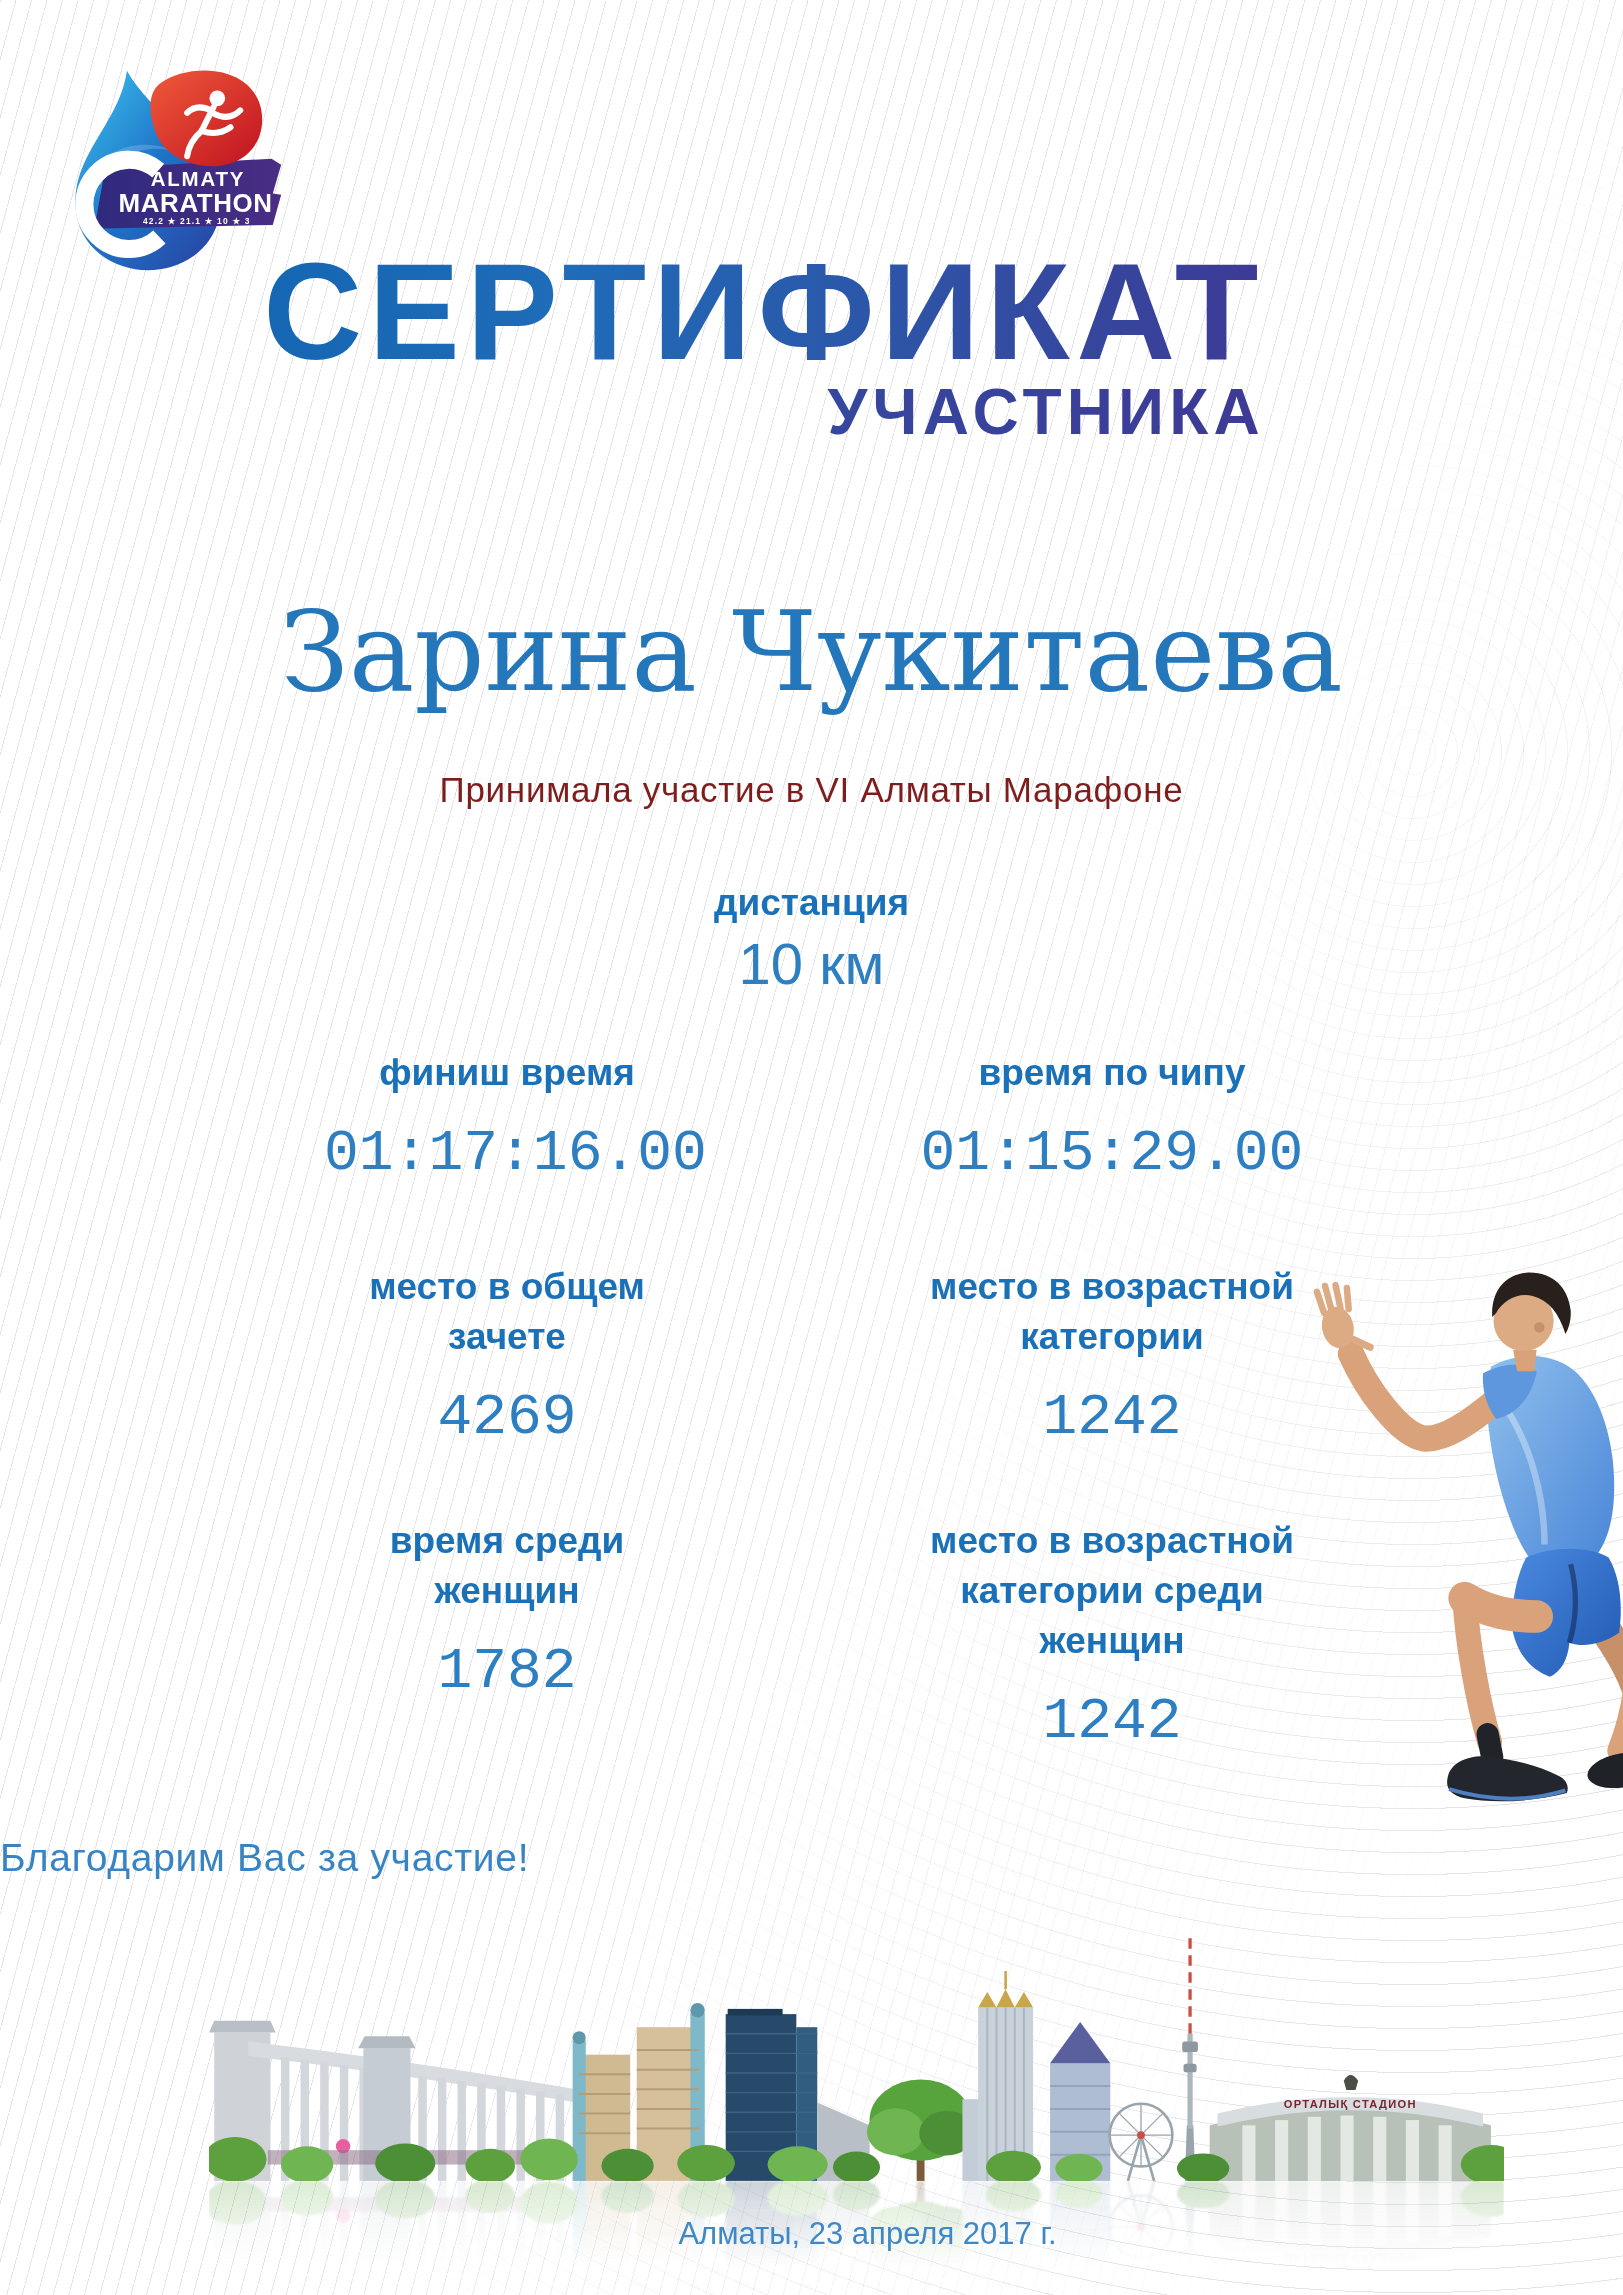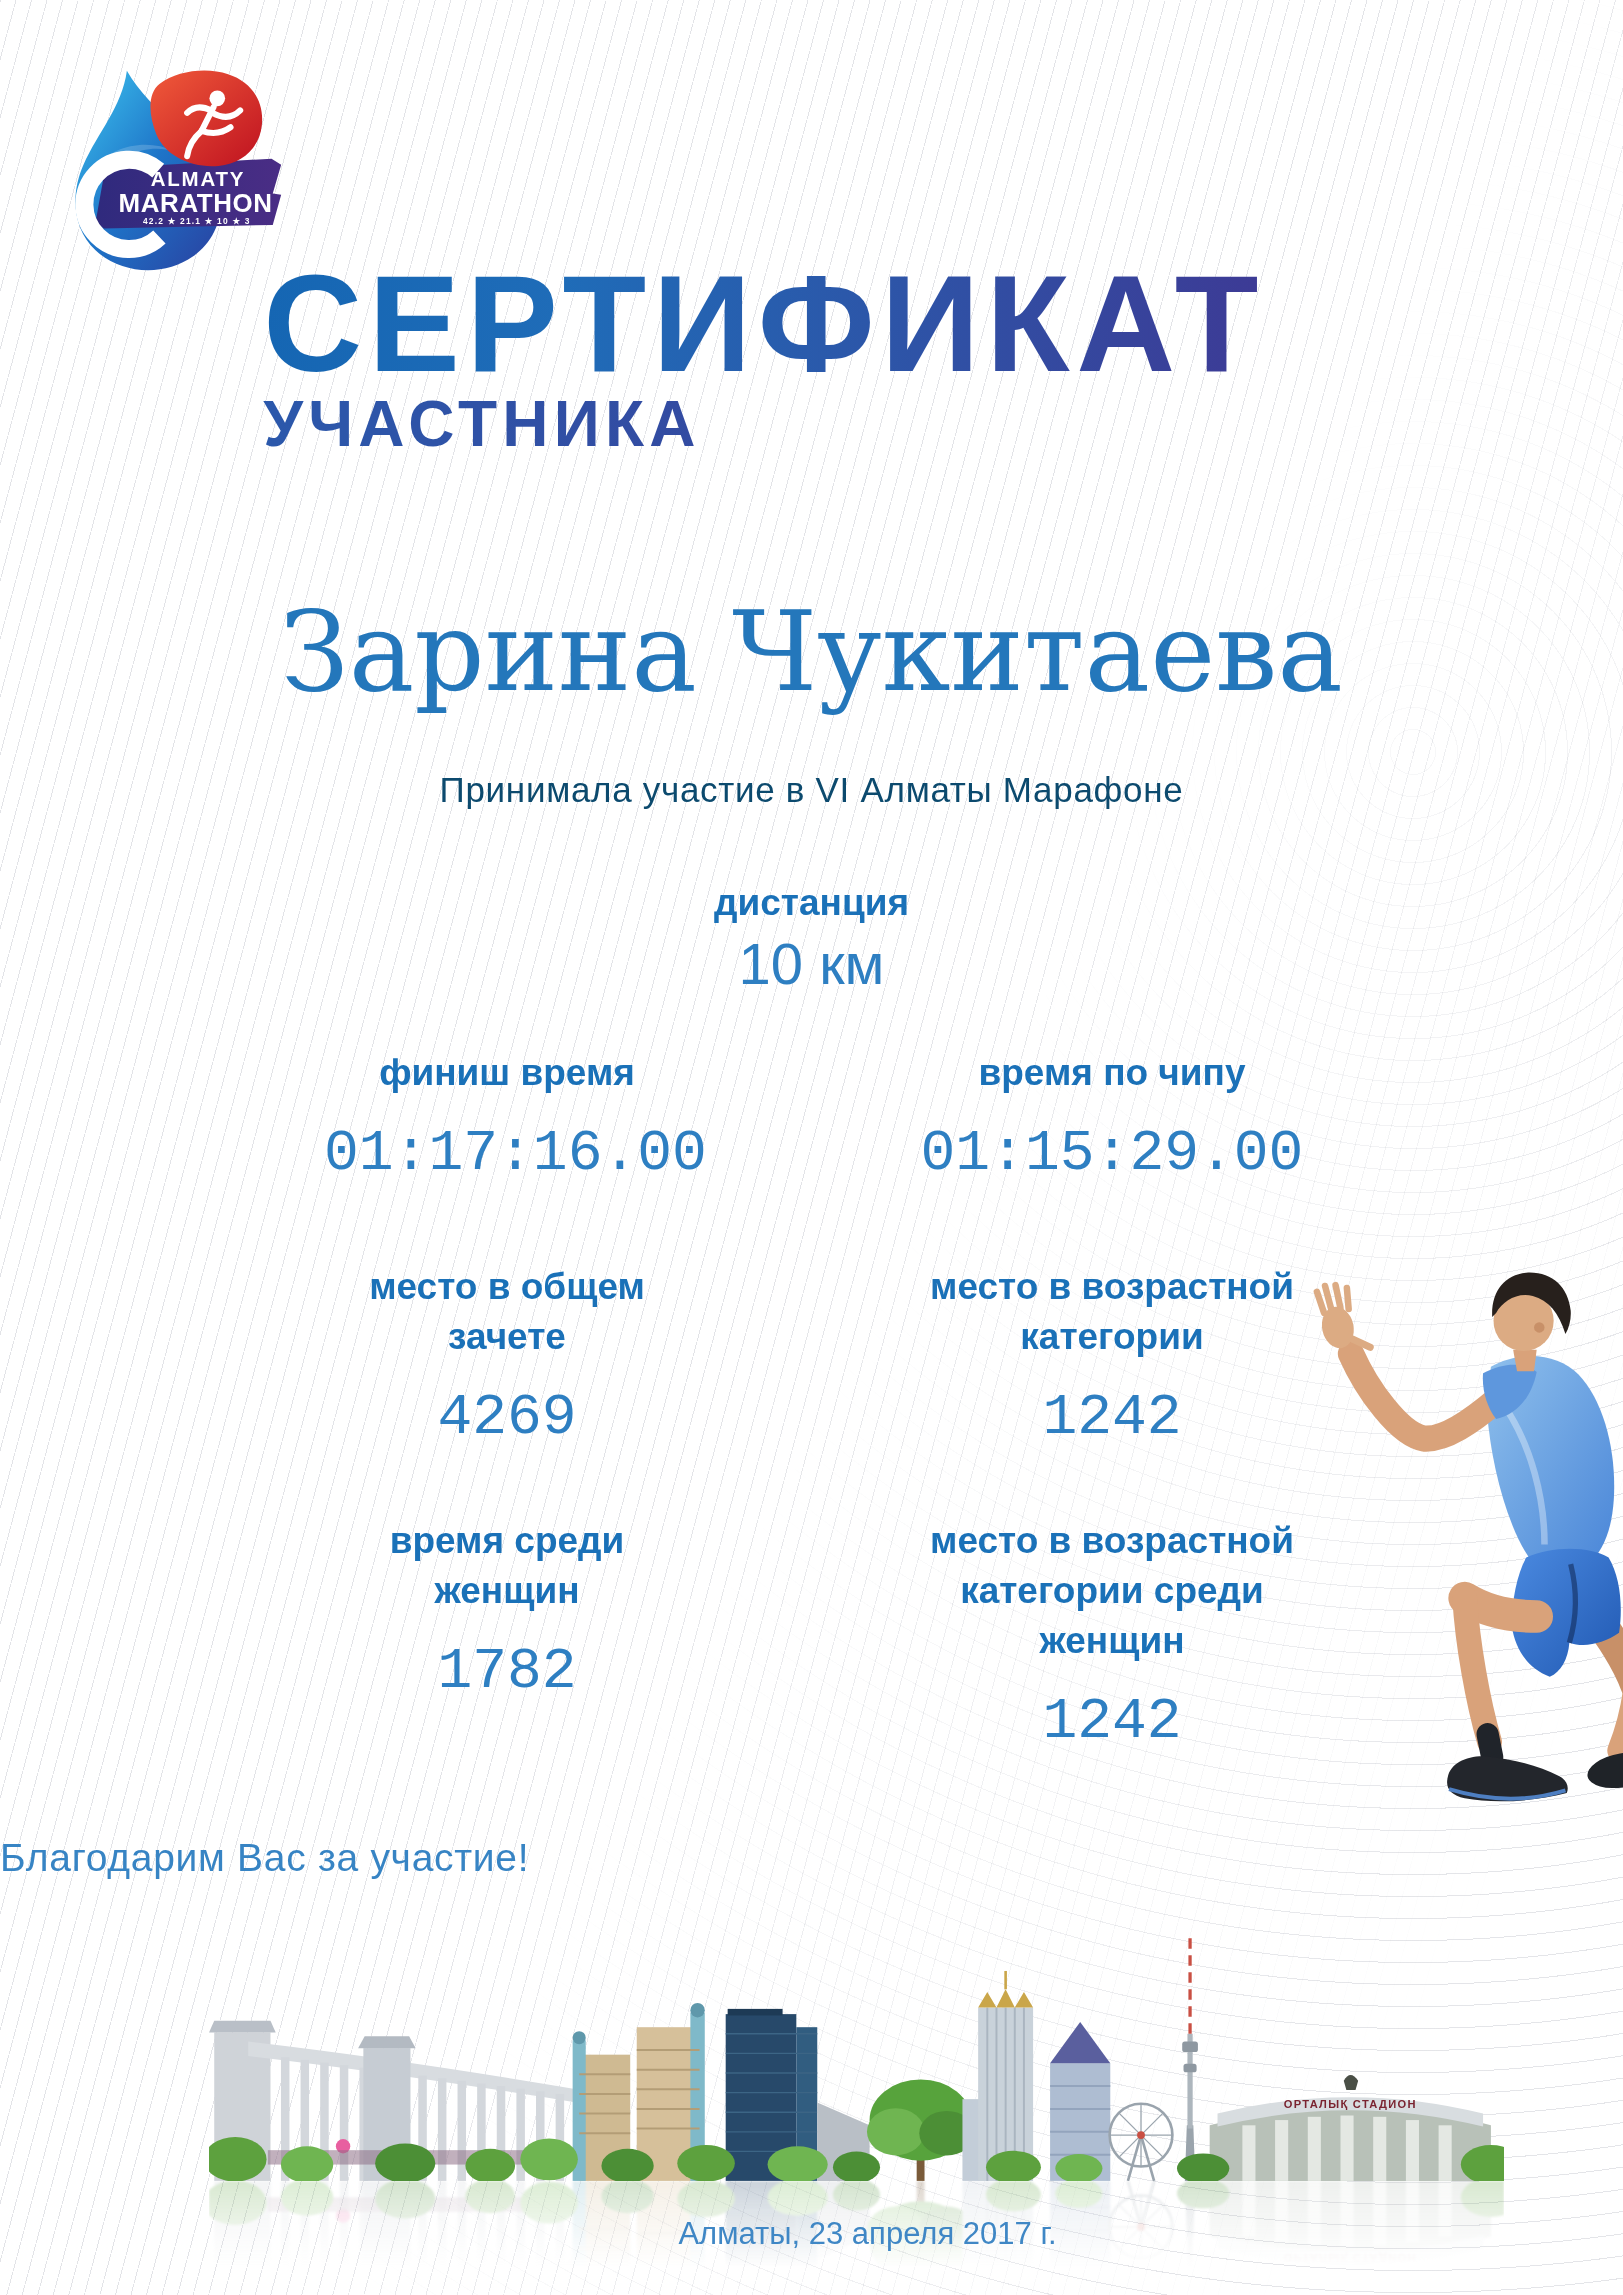--- a/index.html
+++ b/index.html
@@ -21,42 +21,42 @@
   .lines-b{
     position:absolute;inset:0;z-index:0;pointer-events:none;
     background:repeating-radial-gradient(circle at 1413px 752px,
       rgba(88,94,116,.16) 0 1px, transparent 1px 22px);
     -webkit-mask-image:linear-gradient(118deg,transparent 55%,#000 85%);
     mask-image:linear-gradient(118deg,transparent 55%,#000 85%);
   }
   
   .logo{position:absolute;left:69px;top:58px;width:217px;height:226px;z-index:3;}
   
-  .title-block{position:absolute;top:255px;right:358px;z-index:2;line-height:1;}
+  .title-block{position:absolute;top:243px;right:358px;text-align:right;z-index:2;line-height:1;}
   .title-main{
     font-size:137px;font-weight:800;letter-spacing:6.5px;
     background:linear-gradient(90deg,#1566b3 0%,#1f6cb8 30%,#3d3a95 100%);
     -webkit-background-clip:text;background-clip:text;color:transparent;
     white-space:nowrap;
   }
   .title-sub{
     margin-top:0;font-size:64px;font-weight:800;letter-spacing:5.2px;
     background:linear-gradient(90deg,#2b58ab 0%,#3d3a95 100%);
     -webkit-background-clip:text;background-clip:text;color:transparent;
     white-space:nowrap;
   }
   
   .name{
     position:absolute;top:592px;left:0;right:0;text-align:center;z-index:2;
     font-family:"DejaVu Serif", serif;
     font-size:110px;color:#2477bb;line-height:1.1;white-space:nowrap;
   }
   .participation{
     position:absolute;top:770px;left:0;right:0;text-align:center;z-index:2;
-    font-size:35px;font-weight:400;color:#0c4a6e;letter-spacing:0.7px;
+    font-size:35px;font-weight:400;color:#7f1d1d;letter-spacing:0.7px;
   }
   .dist-label{
     position:absolute;top:882px;left:0;right:0;text-align:center;z-index:2;
     font-size:37px;font-weight:700;color:#1a71b8;
   }
   .dist-value{
     position:absolute;top:930px;left:0;right:0;text-align:center;z-index:2;
     font-size:58px;font-weight:400;color:#2e7fc2;
   }
   

